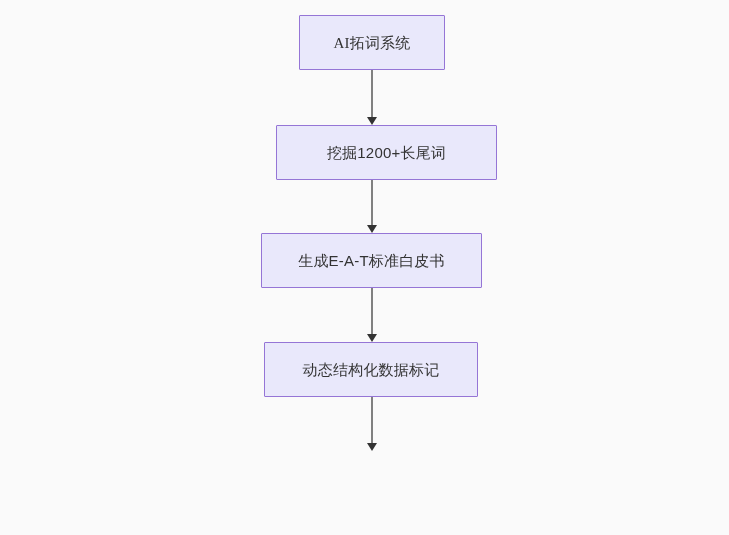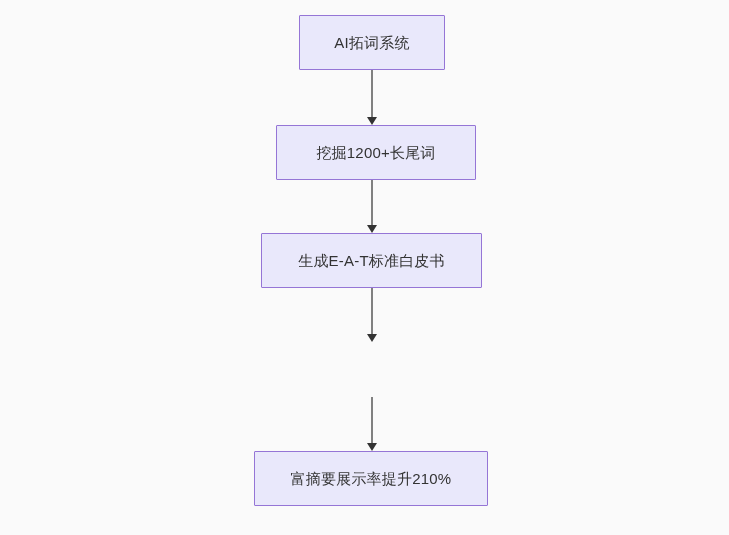--- a/index.html
+++ b/index.html
@@ -54,50 +54,50 @@
     border-left: 5px solid transparent;
     border-right: 5px solid transparent;
     border-top: 8px solid #333333;
   }
 </style>
 </head>
 <body style="background: rgb(250, 250, 250);">
 
 <div id="flowchart-canvas" style="background: rgb(250, 250, 250);">
 
-  <div class="node" style="left: 299px; top: 15px; width: 146px; height: 55px; background: rgb(233, 232, 251); border-color: rgb(149, 117, 214);">
+  <div class="node" style="left: 299px; top: 15px; width: 146px; height: 55px; background: rgb(233, 232, 251); border-color: rgb(149, 117, 214); font-family: Liberation Serif, serif;">
     <span class="node-label" style="color: rgb(51, 51, 51);">AI拓词系统</span>
   </div>
 
   <div class="edge" style="left: 371px; top: 70px; width: 2px; height: 55px;">
     <div class="edge-line" style="height: 48px; background: rgb(128, 128, 128);"></div>
     <div class="edge-arrow" style="top: 47px; border-top-color: rgb(51, 51, 51);"></div>
   </div>
 
-  <div class="node" style="left: 276px; top: 125px; width: 200px; height: 55px; background: rgb(233, 232, 251); border-color: rgb(149, 117, 214);">
+  <div class="node" style="left: 276px; top: 125px; width: 221px; height: 55px; background: rgb(233, 232, 251); border-color: rgb(149, 117, 214);">
     <span class="node-label" style="color: rgb(51, 51, 51);">挖掘1200+长尾词</span>
   </div>
 
   <div class="edge" style="left: 371px; top: 180px; width: 2px; height: 53px;">
     <div class="edge-line" style="height: 46px; background: rgb(128, 128, 128);"></div>
     <div class="edge-arrow" style="top: 45px; border-top-color: rgb(51, 51, 51);"></div>
   </div>
 
   <div class="node" style="left: 261px; top: 233px; width: 221px; height: 55px; background: rgb(233, 232, 251); border-color: rgb(149, 117, 214);">
     <span class="node-label" style="color: rgb(51, 51, 51); text-align: right;">生成E-A-T标准白皮书</span>
   </div>
 
   <div class="edge" style="left: 371px; top: 288px; width: 2px; height: 54px;">
     <div class="edge-line" style="height: 47px; background: rgb(128, 128, 128);"></div>
     <div class="edge-arrow" style="top: 46px; border-top-color: rgb(51, 51, 51);"></div>
   </div>
 
+  <div class="node" style="left: 264px; top: 342px; width: 214px; height: 55px; background: rgb(233, 232, 251); border-color: rgb(149, 117, 214);">
+    <span class="node-label" style="color: rgb(51, 51, 51);">动态结构化数据标记</span>
+  </div>
 
   <div class="edge" style="left: 371px; top: 397px; width: 2px; height: 54px;">
     <div class="edge-line" style="height: 47px; background: rgb(128, 128, 128);"></div>
     <div class="edge-arrow" style="top: 46px; border-top-color: rgb(51, 51, 51);"></div>
   </div>
 
-  <div class="node" style="left: 254px; top: 451px; width: 234px; height: 55px; background: rgb(233, 232, 251); border-color: rgb(149, 117, 214);">
-    <span class="node-label" style="color: rgb(51, 51, 51);">富摘要展示率提升210%</span>
-  </div>
 
 </div>
 
 </body></html>

